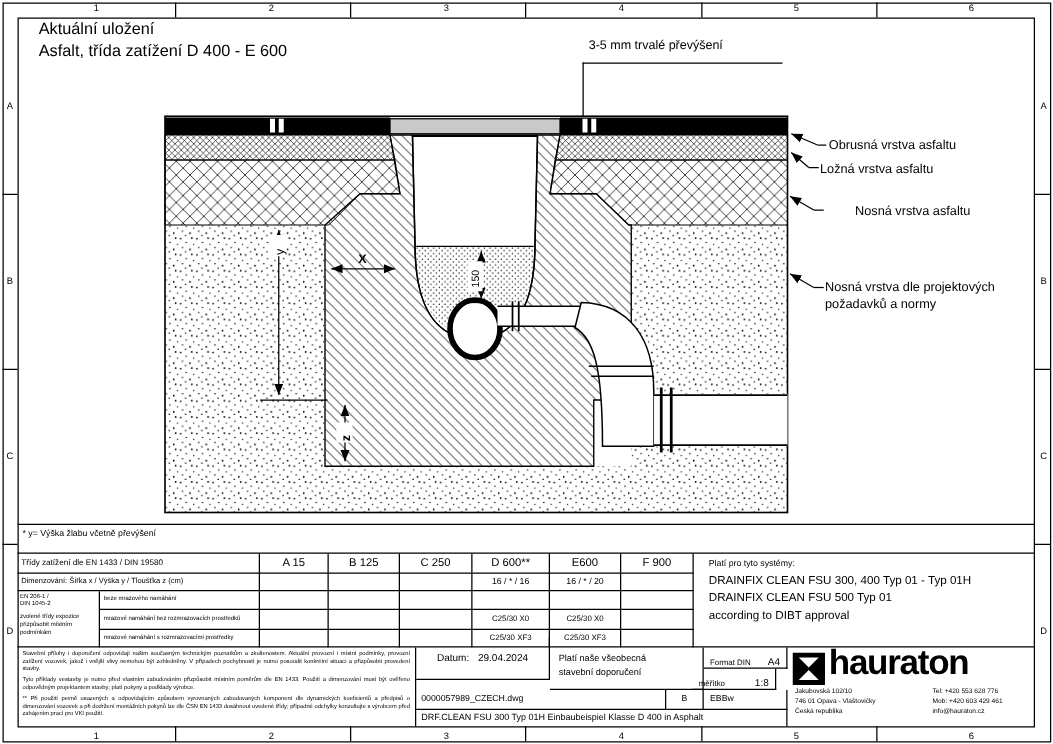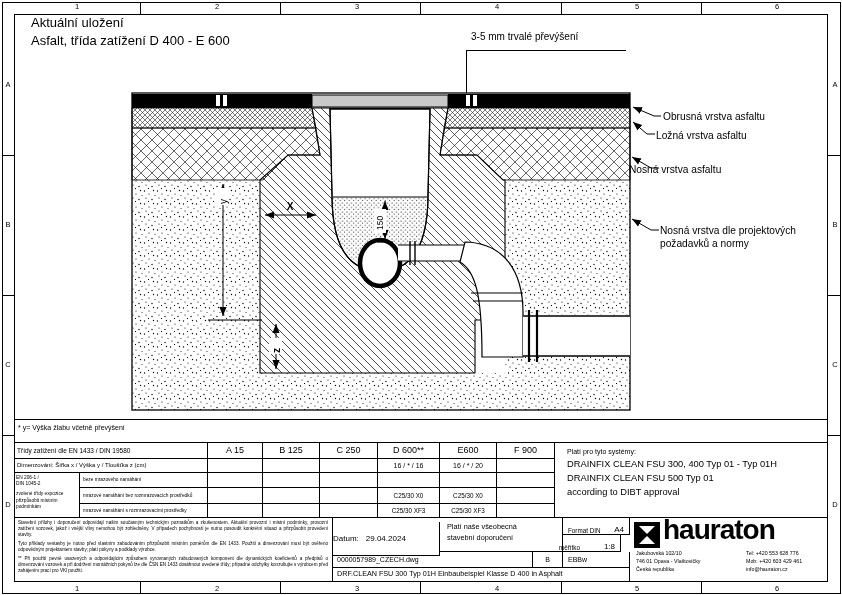--- a/index.html
+++ b/index.html
@@ -176,21 +176,21 @@
       <line x1="517" y1="49" x2="525" y2="49"></line>
     <path d="M521,83 L502,72" marker-end="url(#ar)"></path>
       <line x1="521" y1="83" x2="529" y2="83"></line>
     <path d="M521,145 L502,134" marker-end="url(#ar)"></path>
       <line x1="521" y1="145" x2="529" y2="145"></line>
   </g>
 </svg>
 
 <div class="laylab" style="left:663px;top:110px">Obrusná vrstva asfaltu</div>
 <div class="laylab" style="left:656px;top:129px">Ložná vrstva asfaltu</div>
-<div class="laylab" style="left:629px;top:163px">Nosná vrstva asfaltu</div>
+<div class="laylab" style="left:684px;top:163px">Nosná vrstva asfaltu</div>
 <div class="laylab" style="left:660px;top:224px;width:178px;white-space:normal">Nosná vrstva dle projektových požadavků a normy</div>
 
 <div class="line" style="left:14px;top:419px;width:814px;height:1px"></div>
 <div class="abs" style="left:18px;top:424px;font-size:7px">* y= Výška žlabu včetně převýšení</div>
 <div class="line" style="left:14px;top:442px;width:814px;height:1px"></div>
 
 <div class="cell" style="left:14px;top:443px;width:194px;height:16px;font-size:6.5px;line-height:15px;padding-left:3px">Třídy zatížení dle EN 1433 / DIN 19580</div>
 <div class="cell ctr" style="left:208px;top:443px;width:55px;height:16px;font-size:9px;line-height:15px">A 15</div>
 <div class="cell ctr" style="left:263px;top:443px;width:57px;height:16px;font-size:9px;line-height:15px">B 125</div>
 <div class="cell ctr" style="left:320px;top:443px;width:58px;height:16px;font-size:9px;line-height:15px">C 250</div>
@@ -242,21 +242,21 @@
 <div class="cell ctr" style="left:378px;top:504px;width:62px;height:14px;font-size:6.3px;line-height:13px">C25/30 XF3</div>
 <div class="cell ctr" style="left:440px;top:504px;width:57px;height:14px;font-size:6.3px;line-height:13px">C25/30 XF3</div>
 <div class="cell" style="left:497px;top:504px;width:58px;height:14px"></div>
 
 <div class="cell noB tiny" style="left:14px;top:518px;width:319px;height:63px;padding:2px 4px">
   <p>Stavební přílohy i doporučení odpovídají našim současným technickým poznatkům a zkušenostem. Aktuální provozní i místní podmínky, provozní zatížení vozovek, jakož i vnější vlivy nemohou být zohledněny. V případech pochybností je nutno posoudit konkrétní situaci a přizpůsobit provedení stavby.</p>
   <p>Tyto příklady vestavby je nutno před vlastním zabudováním přizpůsobit místním poměrům dle EN 1433. Použití a dimenzování musí být ověřeno odpovědným projektantem stavby; platí pokyny a podklady výrobce.</p>
   <p>** Při použití pevně usazených a odpovídajícím způsobem vyrovnaných zabudovaných komponent dle dynamických koeficientů a předpisů o dimenzování vozovek a při dodržení montážních pokynů lze dle ČSN EN 1433 dosáhnout uvedené třídy; případné odchylky konzultujte s výrobcem před zahájením prací pro VKl použití.</p>
 </div>
 
-<div class="cell" style="left:333px;top:522px;width:107px;height:34px;display:flex;align-items:center;justify-content:flex-start;gap:7px;font-size:8px">
+<div class="cell" style="left:333px;top:510px;width:107px;height:34px;display:flex;align-items:center;justify-content:center;gap:7px;font-size:8px">
   <span>Datum:</span>
   <span>29.04.2024</span>
 </div>
 <div class="cell prewrap" style="left:440px;top:518px;width:123px;height:34px;font-size:7.3px;line-height:1.45;padding:4px 0 0 7px">Platí naše všeobecná
 stavební doporučení</div>
 <div class="cell" style="left:563px;top:518px;width:67px;height:17px;display:flex;align-items:flex-end;justify-content:space-between;padding:0 5px">
   <span style="font-size:6.3px">Format DIN</span>
   <span style="font-size:8px">A4</span>
 </div>
 <div class="cell" style="left:554px;top:535px;width:67px;height:17px;display:flex;align-items:flex-end;justify-content:space-between;padding:0 5px">

